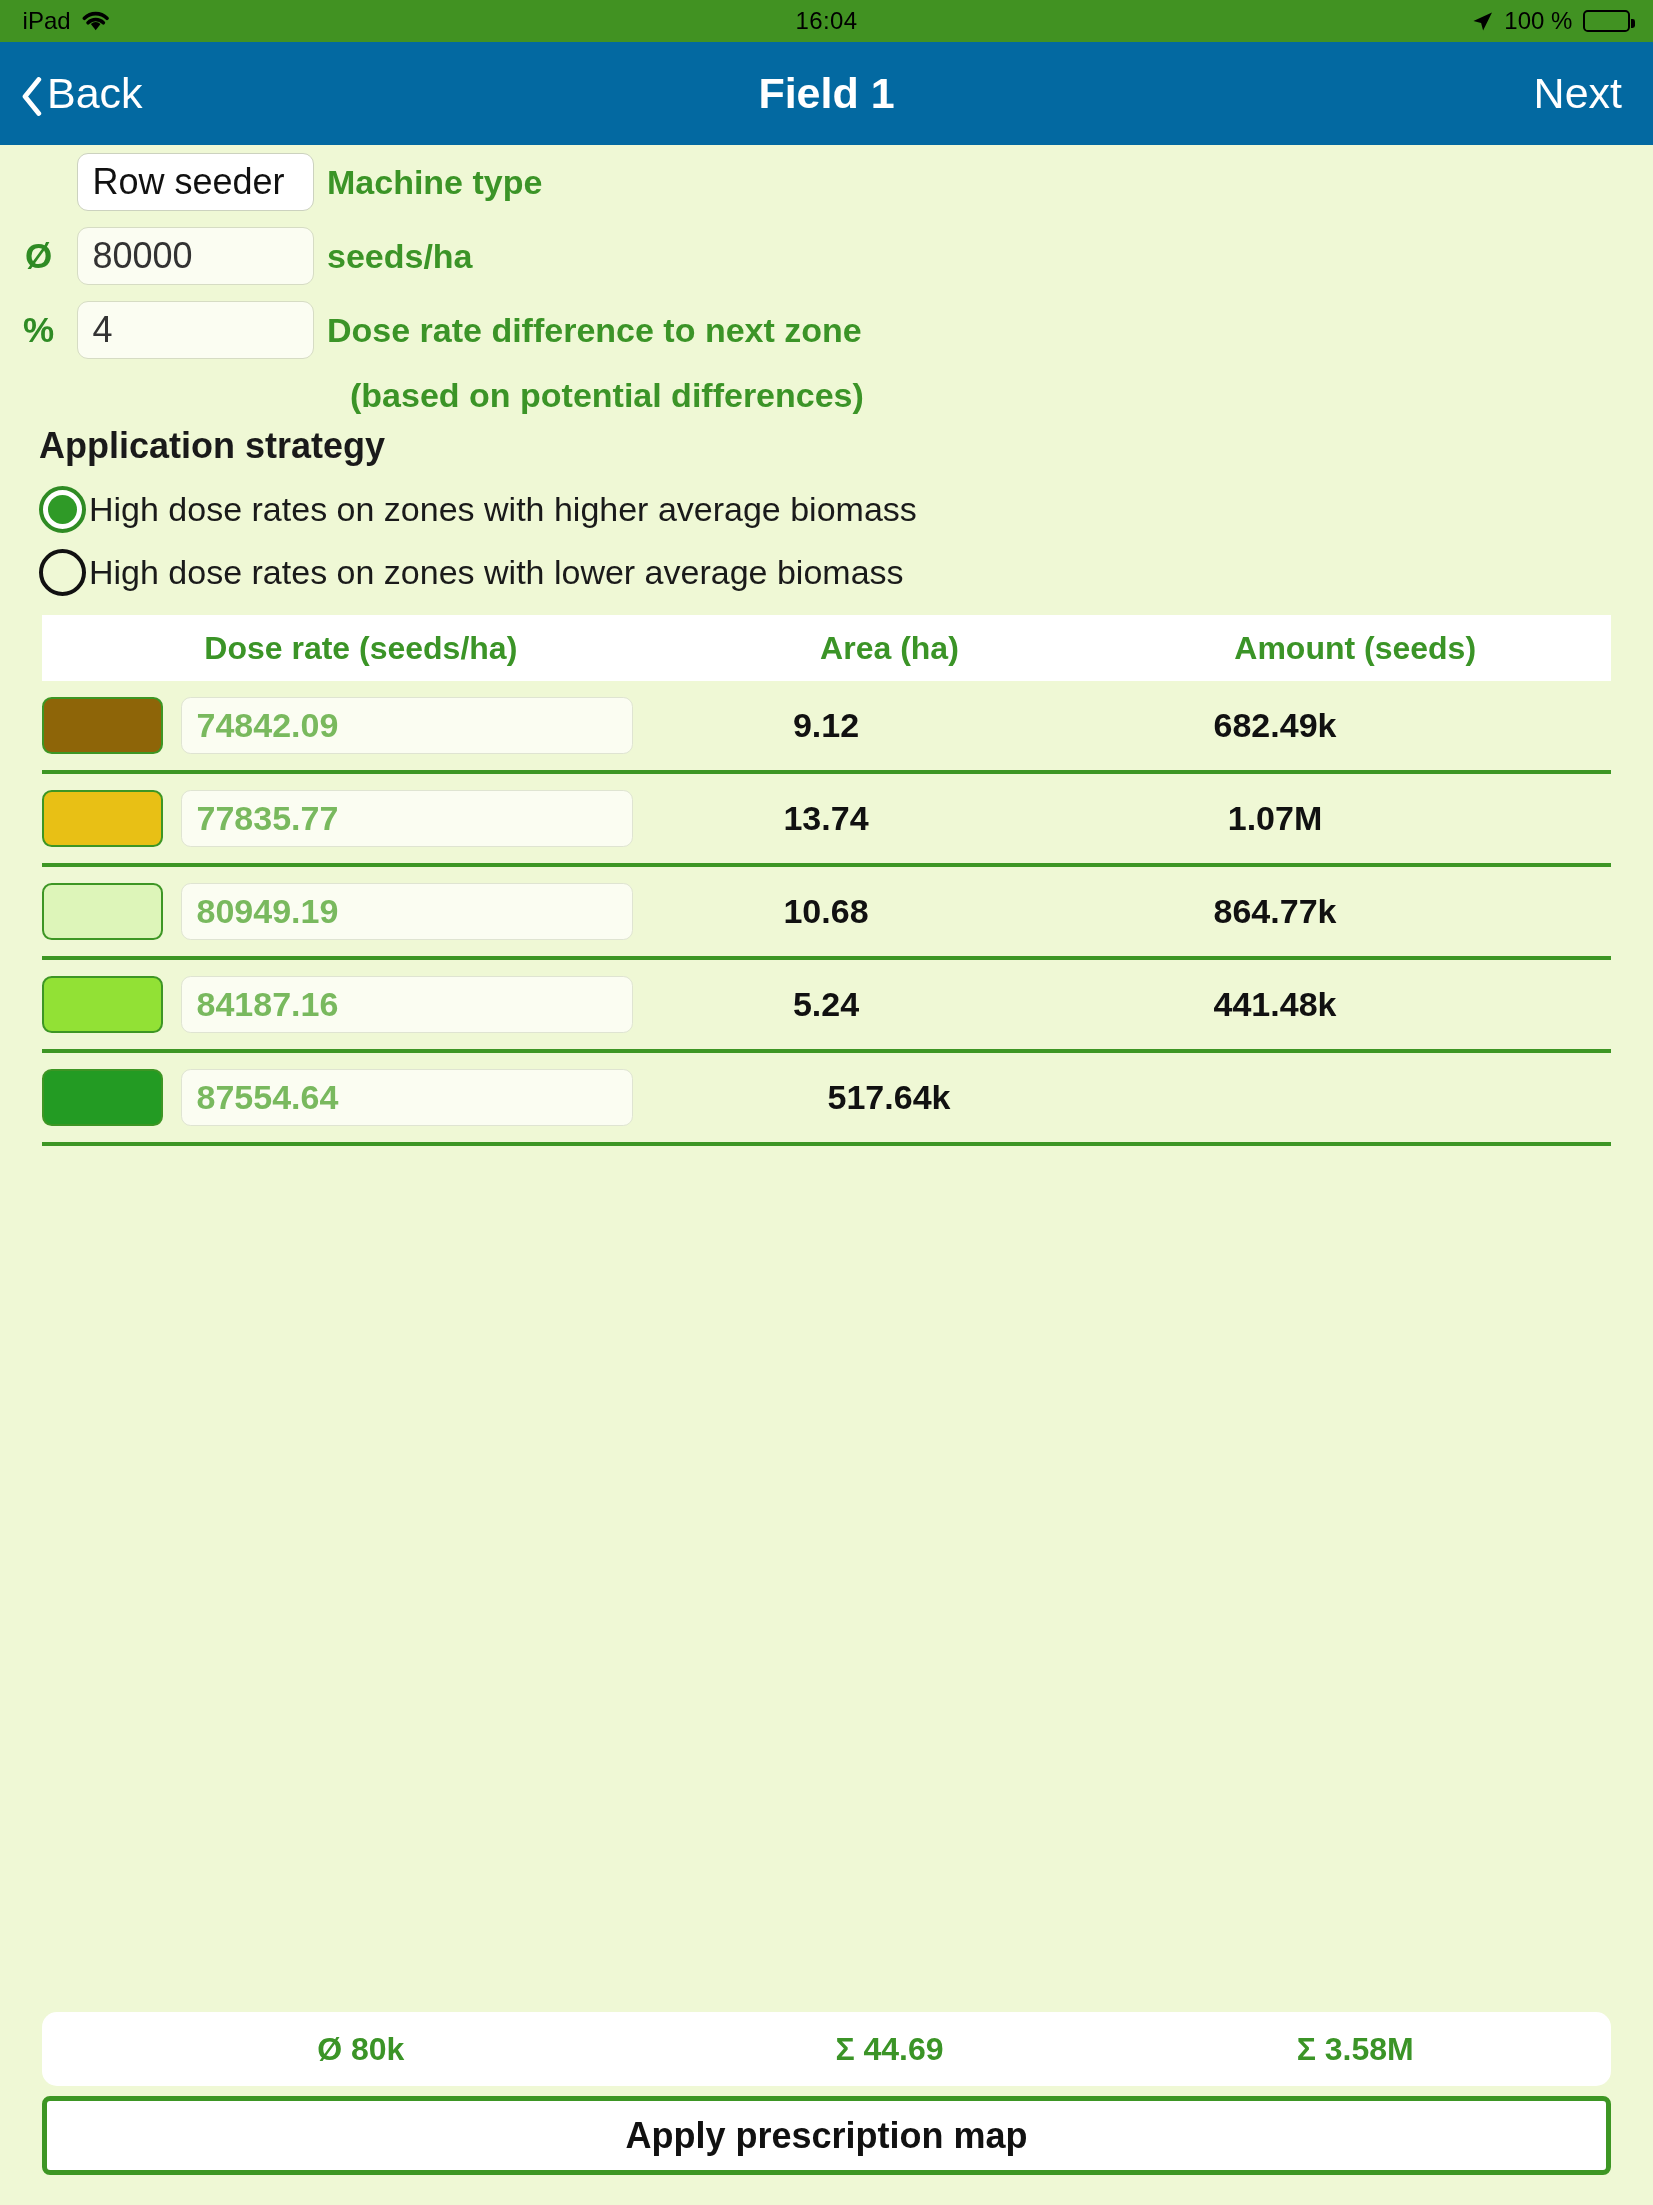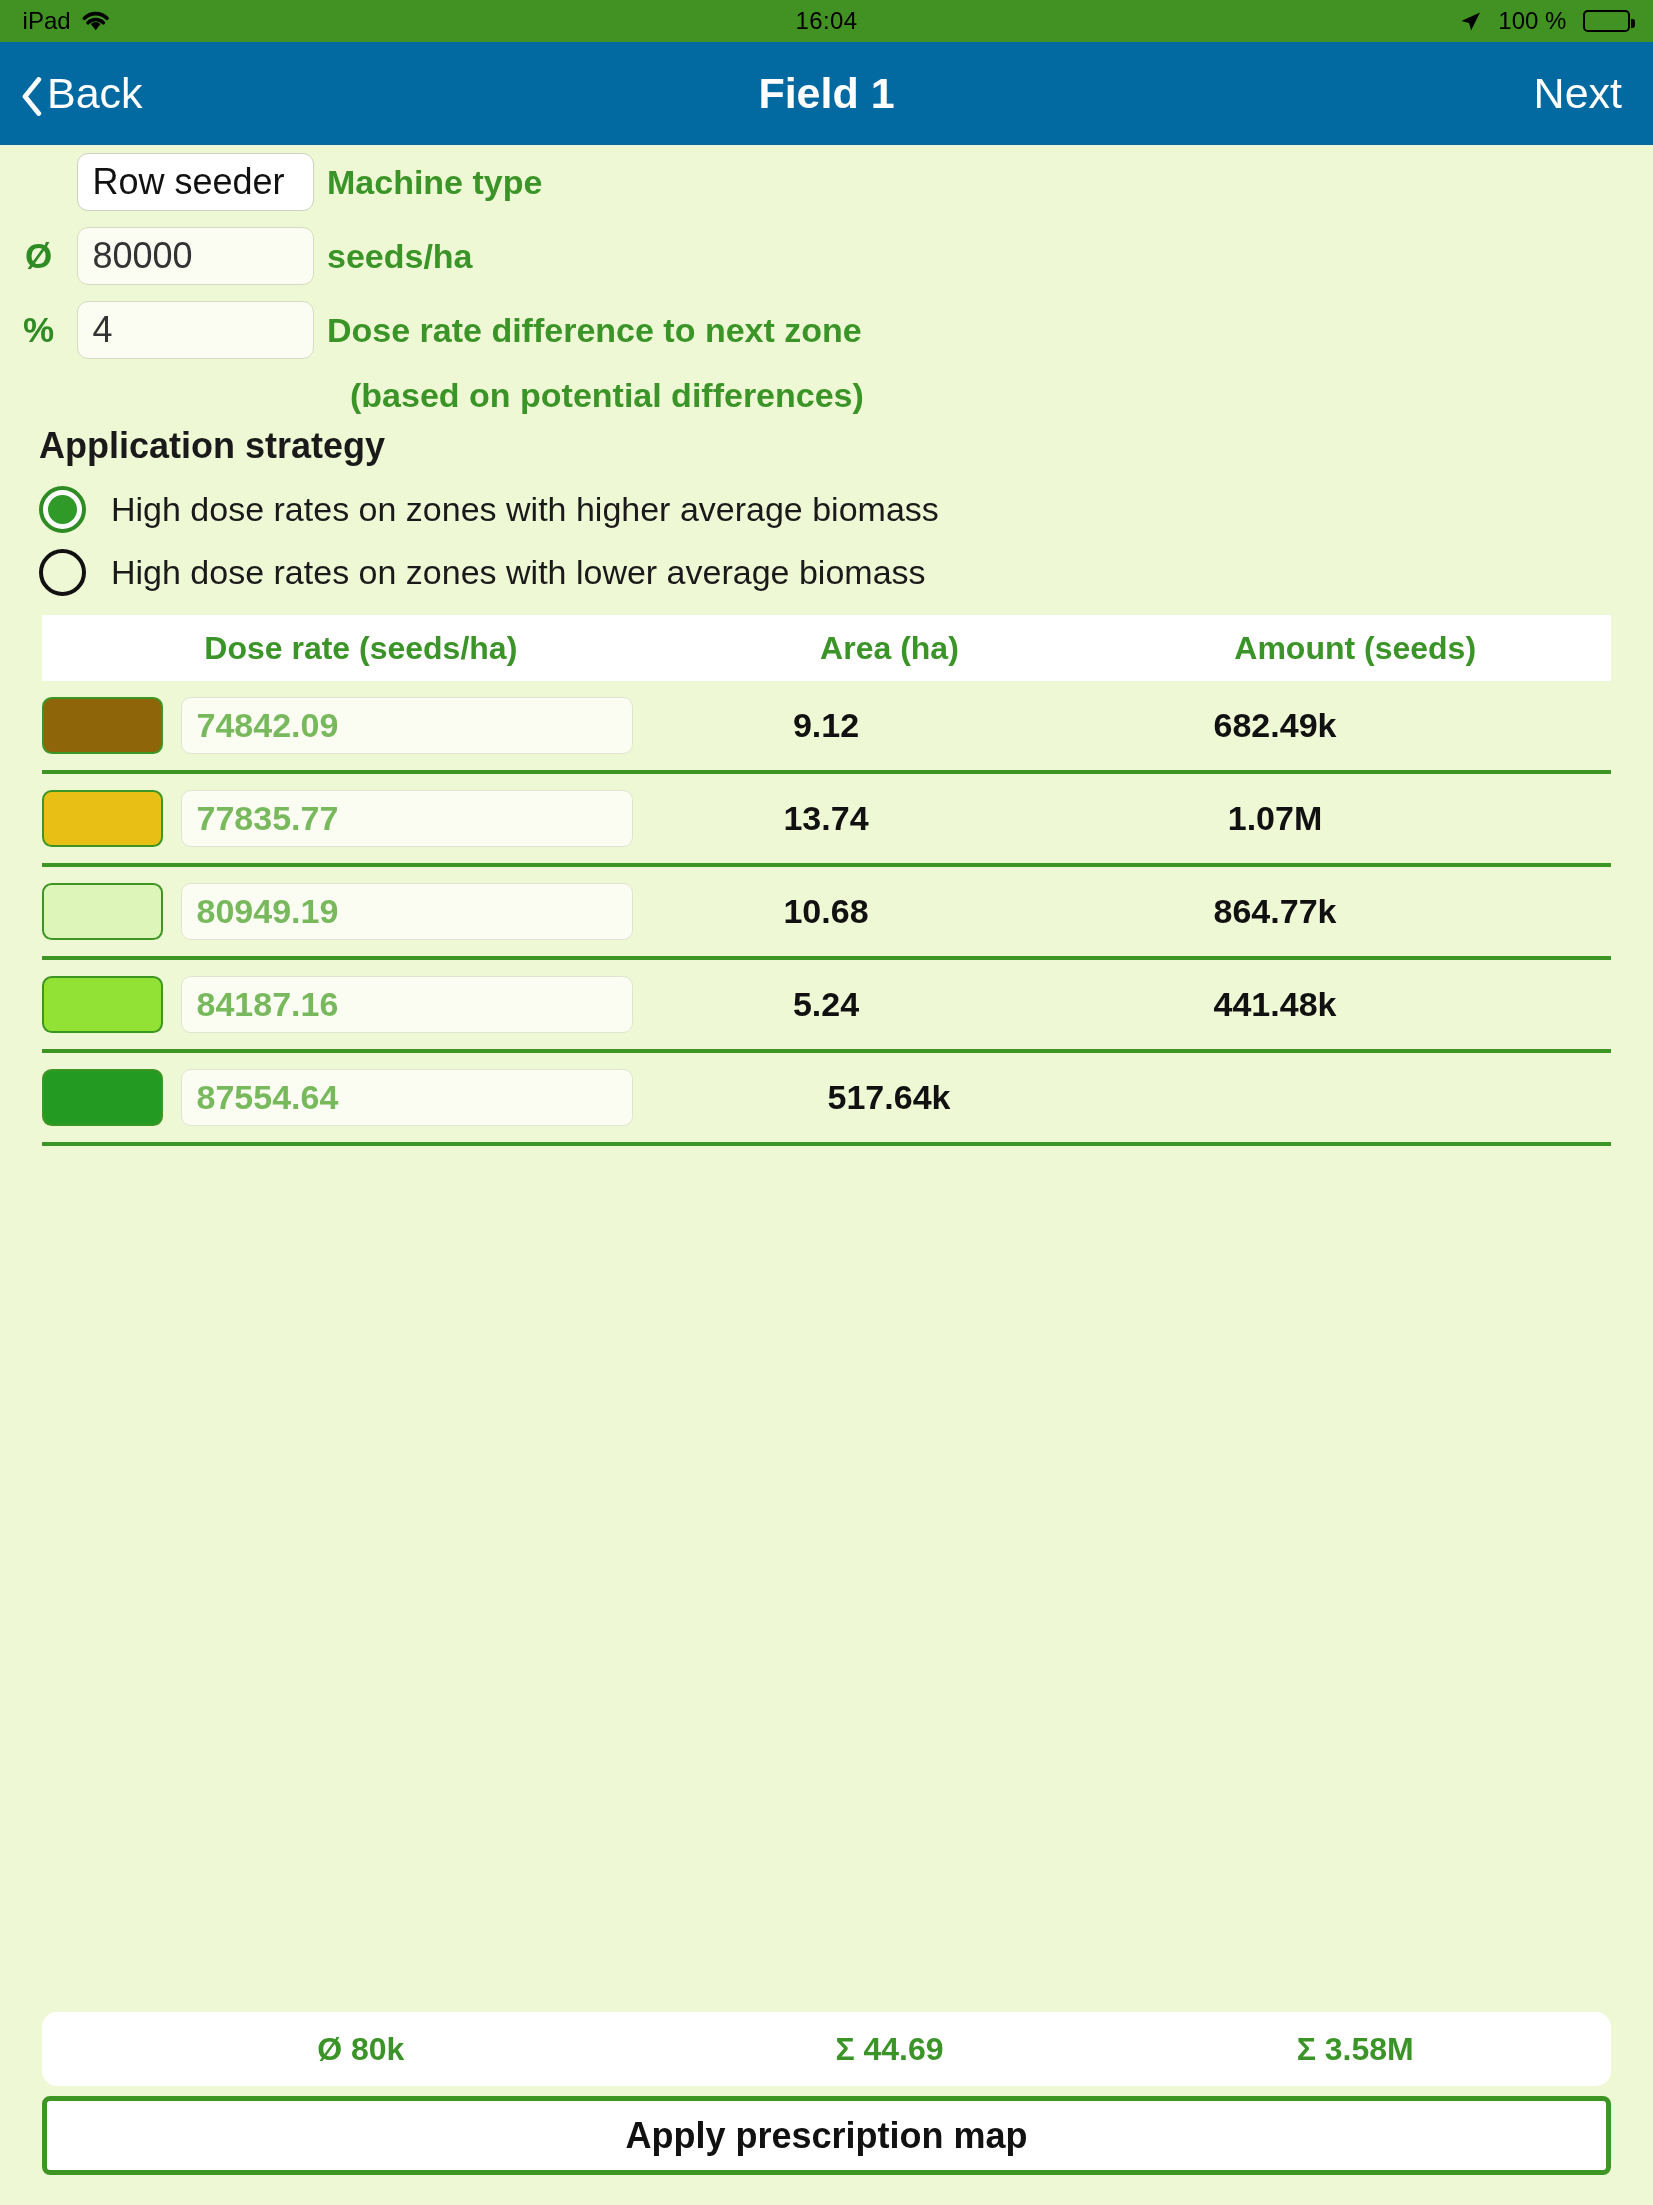--- a/index.html
+++ b/index.html
@@ -28,21 +28,21 @@
     height: 42px;
     background: #419222;
     display: flex;
     align-items: center;
     padding: 0 22.6px;
     color: #000;
     font-size: 24px;
   }
   .sb-left { display: flex; align-items: center; gap: 11.3px; flex: 1; }
   .sb-center { flex: 0 0 auto; font-size: 24px; letter-spacing: 0.4px; }
-  .sb-right { display: flex; align-items: center; justify-content: flex-end; gap: 17px; flex: 1; }
+  .sb-right { display: flex; align-items: center; justify-content: flex-end; gap: 11px; flex: 1; }
   .wifi-icon { display: inline-block; width: 27.4px; height: 21px; position: relative; }
   .wifi-icon svg { display: block; }
   .loc-icon { display: inline-block; width: 22.6px; height: 22.6px; }
   .battery {
     width: 47px; height: 22px;
     border: 2.4px solid #000;
     border-radius: 4.8px;
     position: relative;
     padding: 1.6px;
   }
@@ -154,21 +154,21 @@
     font-weight: bold;
     color: #1a1a1a;
     padding-left: 39px;
     margin-bottom: 11.3px;
   }
   .radio-row {
     display: flex;
     align-items: center;
     height: 63px;
     padding-left: 39px;
-    gap: 25px;
+    gap: 3px;
   }
   .radio {
     width: 47px; height: 47px;
     border-radius: 50%;
     flex: 0 0 47px;
     position: relative;
   }
   .radio.off { border: 4px solid #111; background: transparent; }
   .radio.on { border: 4px solid #2f8b24; background: #fff; }
   .radio.on::after {

